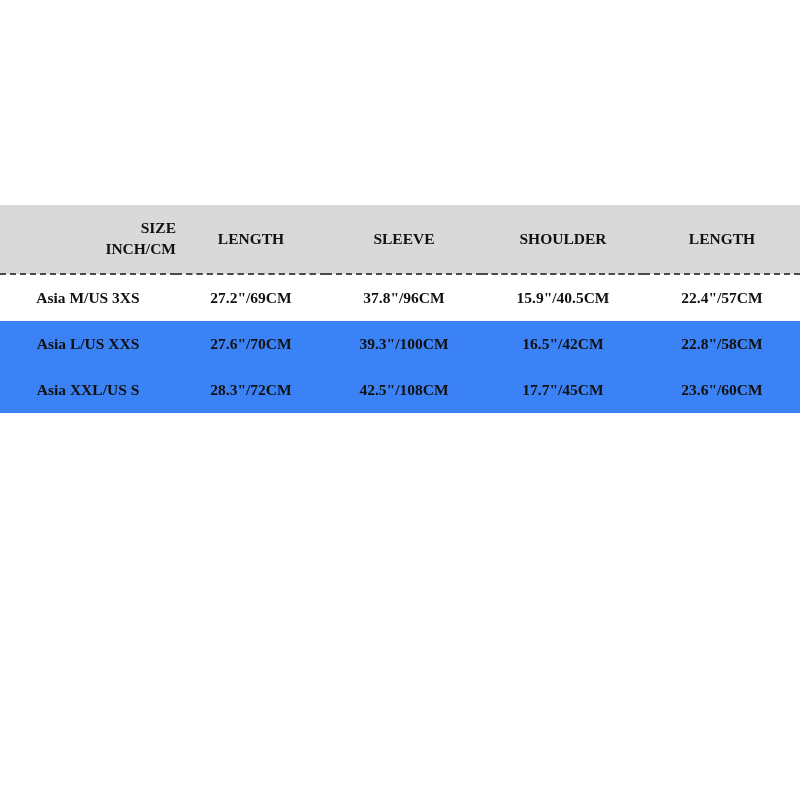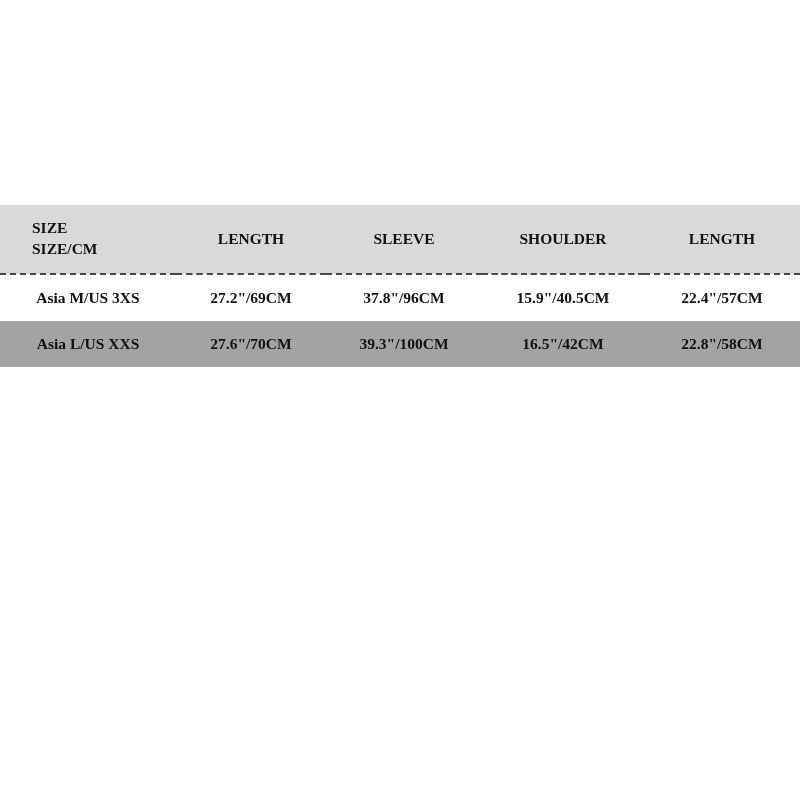--- a/index.html
+++ b/index.html
@@ -58,49 +58,49 @@
   td.col-size {
     text-align: left;
     padding-left: 14px;
     width: 176px;
     font-size: 15px;
   }
   .size-label-stack {
     display: flex;
     flex-direction: column;
     line-height: 1.35;
-    align-items: flex-start;
+    align-items: flex-end;
     padding-left: 32px;
   }
   th.col-length { width: 150px; }
   th.col-chest  { width: 156px; }
   th.col-shoulder { width: 162px; }
   th.col-sleeve { width: 156px; }
 
   tbody tr.row-even { background: #ffffff; padding-left: 42px; }
-  tbody tr.row-odd  { background: #a3a3a3; }
+  tbody tr.row-odd  { background: #3b82f6; }
 
   tbody td { border: none; }
 
   .cell-length, .cell-chest, .cell-shoulder, .cell-sleeve {
     font-size: 15.5px;
   }
 </style>
 </head>
 <body>
 
 <div class="page">
   <div class="size-table-wrap">
     <table class="size-table">
       <thead>
         <tr class="header-row">
           <th class="col-size">
             <span class="size-label-stack">
               <span>SIZE</span>
-              <span>SIZE/CM</span>
+              <span>INCH/CM</span>
             </span>
           </th>
           <th class="col-length">LENGTH</th>
           <th class="col-chest">SLEEVE</th>
           <th class="col-shoulder">SHOULDER</th>
           <th class="col-sleeve">LENGTH</th>
         </tr>
       </thead>
       <tbody>
         <tr class="row-even">
@@ -110,16 +110,23 @@
           <td class="cell-shoulder">15.9"/40.5CM</td>
           <td class="cell-sleeve">22.4"/57CM</td>
         </tr>
         <tr class="row-odd">
           <td class="col-size">Asia L/US XXS</td>
           <td class="cell-length">27.6"/70CM</td>
           <td class="cell-chest">39.3"/100CM</td>
           <td class="cell-shoulder">16.5"/42CM</td>
           <td class="cell-sleeve">22.8"/58CM</td>
         </tr>
+        <tr class="row-odd">
+          <td class="col-size">Asia XXL/US S</td>
+          <td class="cell-length">28.3"/72CM</td>
+          <td class="cell-chest">42.5"/108CM</td>
+          <td class="cell-shoulder">17.7"/45CM</td>
+          <td class="cell-sleeve">23.6"/60CM</td>
+        </tr>
       </tbody>
     </table>
   </div>
 </div>
 
 </body></html>

